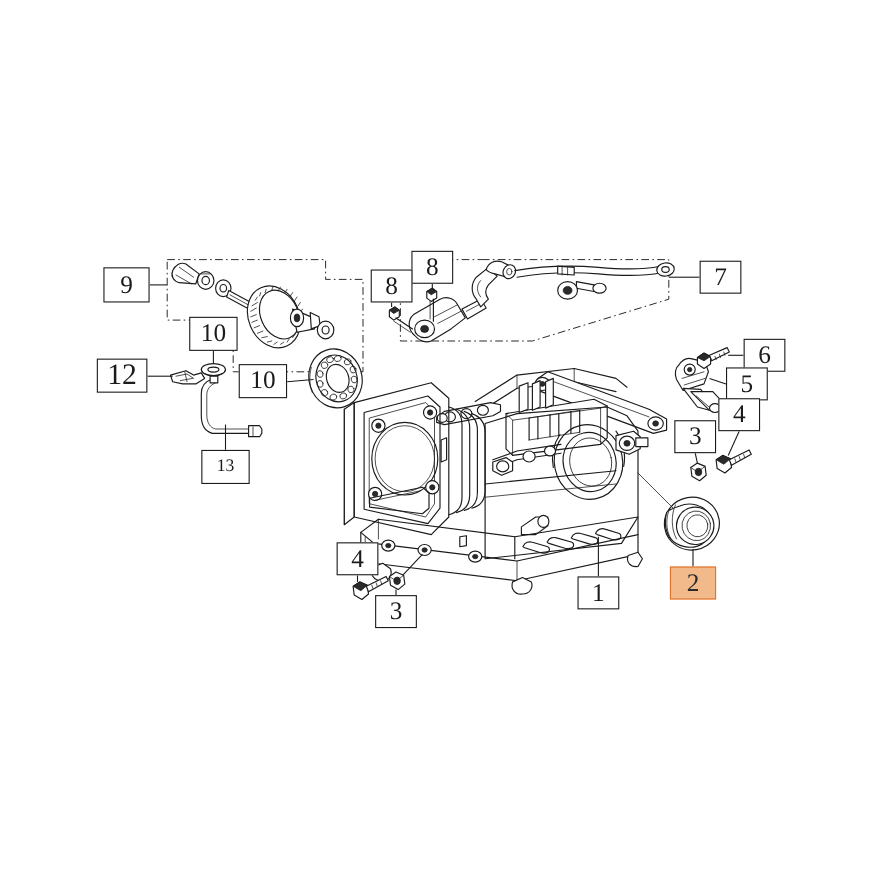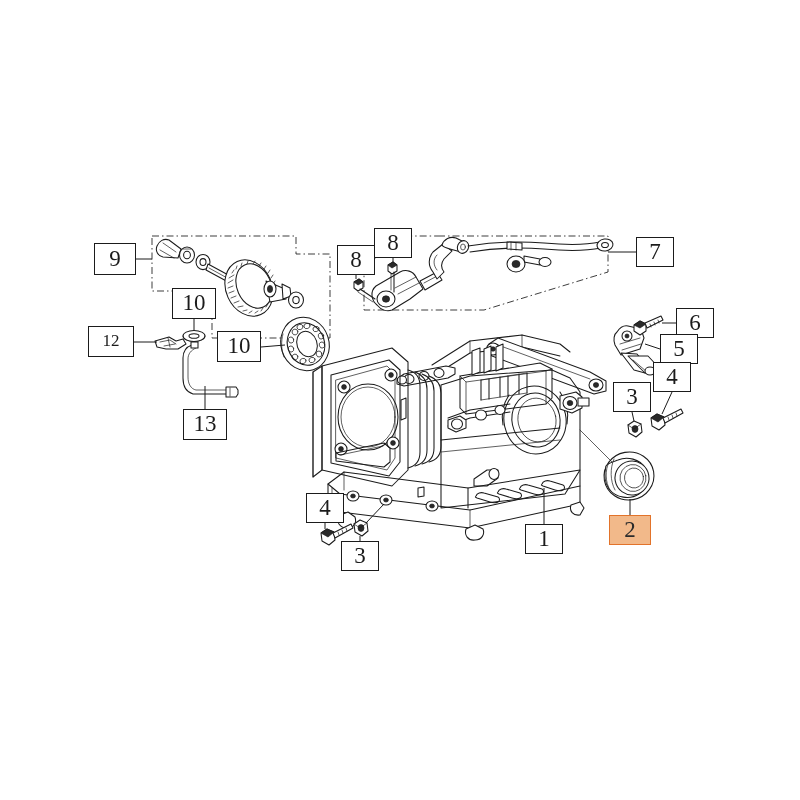--- a/index.html
+++ b/index.html
@@ -465,29 +465,29 @@
   </svg>
 
   <div class="callout" style="left:94px; top:243px; width:42px; height:32px; font-size:23px;">
     <span>9</span>
   </div>
 
   <div class="callout" style="left:172px; top:288px; width:44px; height:31px; font-size:23px;">
     <span>10</span>
   </div>
 
-  <div class="callout" style="left:88px; top:326px; width:46px; height:31px; font-size:17px;">
+  <div class="callout" style="left:88px; top:326px; width:46px; height:31px; font-size:27px;">
     <span>12</span>
   </div>
 
   <div class="callout" style="left:217px; top:331px; width:44px; height:31px; font-size:23px;">
     <span>10</span>
   </div>
 
-  <div class="callout" style="left:183px; top:409px; width:44px; height:31px; font-size:23px;">
+  <div class="callout" style="left:183px; top:409px; width:44px; height:31px; font-size:16px;">
     <span>13</span>
   </div>
 
   <div class="callout" style="left:374px; top:228px; width:38px; height:30px; font-size:23px;">
     <span>8</span>
   </div>
 
   <div class="callout" style="left:337px; top:245px; width:38px; height:30px; font-size:23px;">
     <span>8</span>
   </div>

